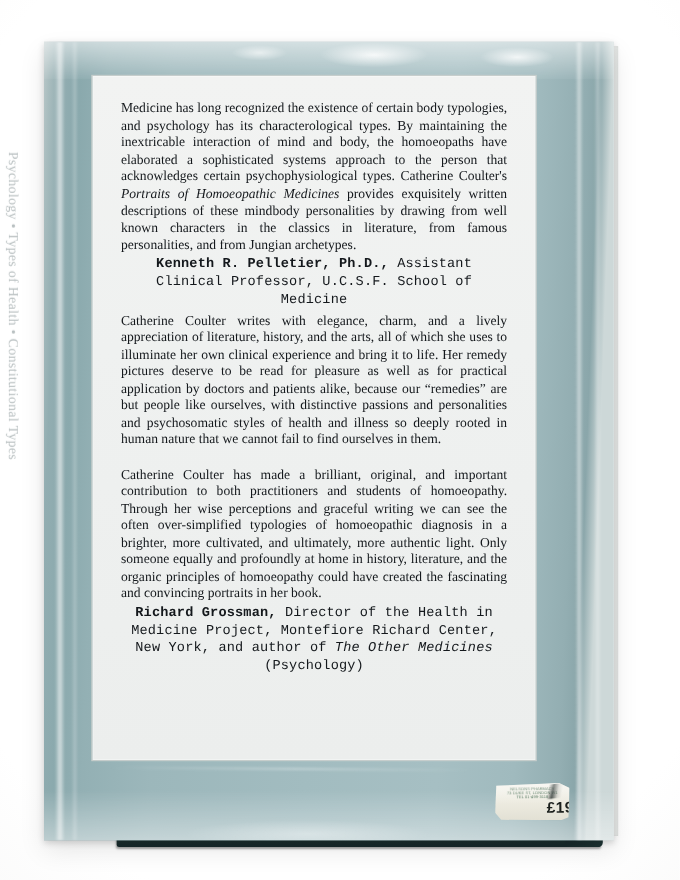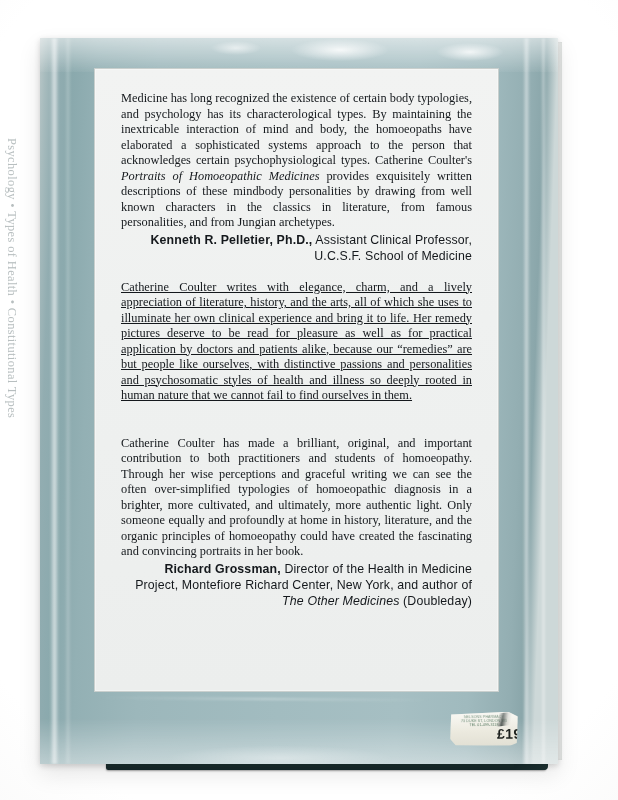--- a/index.html
+++ b/index.html
@@ -158,52 +158,52 @@
   }
   #scuff-b {
     position: absolute; left: 60px; top: 660px; width: 330px; height: 2px;
     background: linear-gradient(90deg, rgba(255,255,255,0), rgba(255,255,255,0.32), rgba(255,255,255,0));
     transform: rotate(0.4deg); filter: blur(1px);
   }
 
   
   #panel {
     position: absolute;
-    left: 54px;
+    left: 43px;
     top: 30px;
     width: 405px;
     height: 624px;
     background: linear-gradient(180deg, #f2f3f2 0%, #eff1f0 40%, #eceeed 100%);
     border: 1px solid #c9cfcd;
     box-shadow: 0 0 0 1px rgba(255,255,255,0.35) inset;
     box-sizing: border-box;
     padding: 22px 26px 18px 26px;
   }
 
   .blurb {
     font-family: "Liberation Serif", serif;
     font-size: 12.35px;
     line-height: 15.5px;
     color: #14181c;
     text-align: justify;
     text-justify: inter-word;
     margin: 0 0 0 0;
     -webkit-font-smoothing: antialiased;
   }
-  .blurb.second { margin-top: 16px; text-decoration: underline; }
-  .blurb.third  { margin-top: 32px; }
+  .blurb.second { margin-top: 4px; }
+  .blurb.third  { margin-top: 16px; }
 
   .blurb em { font-style: italic; }
 
   .attrib {
-    font-family: Liberation Sans, sans-serif;
+    font-family: Liberation Mono, monospace;
     font-size: 12.35px;
     line-height: 16px;
     color: #14181c;
-    text-align: right;
+    text-align: center;
     margin: 1px 0 0 0;
     letter-spacing: 0.15px;
   }
   .attrib .nm { font-weight: bold; }
   .attrib em { font-style: italic; }
 
   
   #price-sticker {
     position: absolute;
     left: 410px;
@@ -286,21 +286,21 @@
       <div id="scuff-b"></div>
 
       <div id="panel">
 
         <p class="blurb first"><span>Medicine has long recognized the existence of certain body typologies, and psychology has its characterological types. By maintaining the inextricable interaction of mind and body, the homoeopaths have elaborated a sophisticated systems approach to the person that acknowledges certain psychophysiological types. Catherine Coulter's </span><em>Portraits of Homoeopathic Medicines</em><span> provides exquisitely written descriptions of these mindbody personalities by drawing from well known characters in the classics in literature, from famous personalities, and from Jungian archetypes.</span></p>
         <p class="attrib"><span class="nm">Kenneth R. Pelletier, Ph.D.,</span><span> Assistant Clinical Professor, U.C.S.F. School of Medicine</span></p>
 
         <p class="blurb second">Catherine Coulter writes with elegance, charm, and a lively appreciation of literature, history, and the arts, all of which she uses to illuminate her own clinical experience and bring it to life. Her remedy pictures deserve to be read for pleasure as well as for practical application by doctors and patients alike, because our “remedies” are but people like ourselves, with distinctive passions and personalities and psychosomatic styles of health and illness so deeply rooted in human nature that we cannot fail to find ourselves in them.</p>
 
         <p class="blurb third">Catherine Coulter has made a brilliant, original, and important contribution to both practitioners and students of homoeopathy. Through her wise perceptions and graceful writing we can see the often over-simplified typologies of homoeopathic diagnosis in a brighter, more cultivated, and ultimately, more authentic light. Only someone equally and profoundly at home in history, literature, and the organic principles of homoeopathy could have created the fascinating and convincing portraits in her book.</p>
-        <p class="attrib"><span class="nm">Richard Grossman,</span><span> Director of the Health in Medicine Project, Montefiore Richard Center, New York, and author of </span><em>The Other Medicines</em><span> (Doubleday)</span></p>
+        <p class="attrib"><span class="nm">Richard Grossman,</span><span> Director of the Health in Medicine Project, Montefiore Richard Center, New York, and author of </span><em>The Other Medicines</em><span> (Psychology)</span></p>
 
       </div>
 
       <div id="price-sticker">
         <div id="sticker-line1">NELSONS PHARMACY</div>
         <div id="sticker-line2">73 DUKE ST, LONDON W1</div>
         <div id="sticker-line3">TEL 01-499-3118</div>
         <div id="sticker-price">£19·99</div>
         <div id="sticker-scribble"></div>
         <div id="sticker-gloss"></div>

